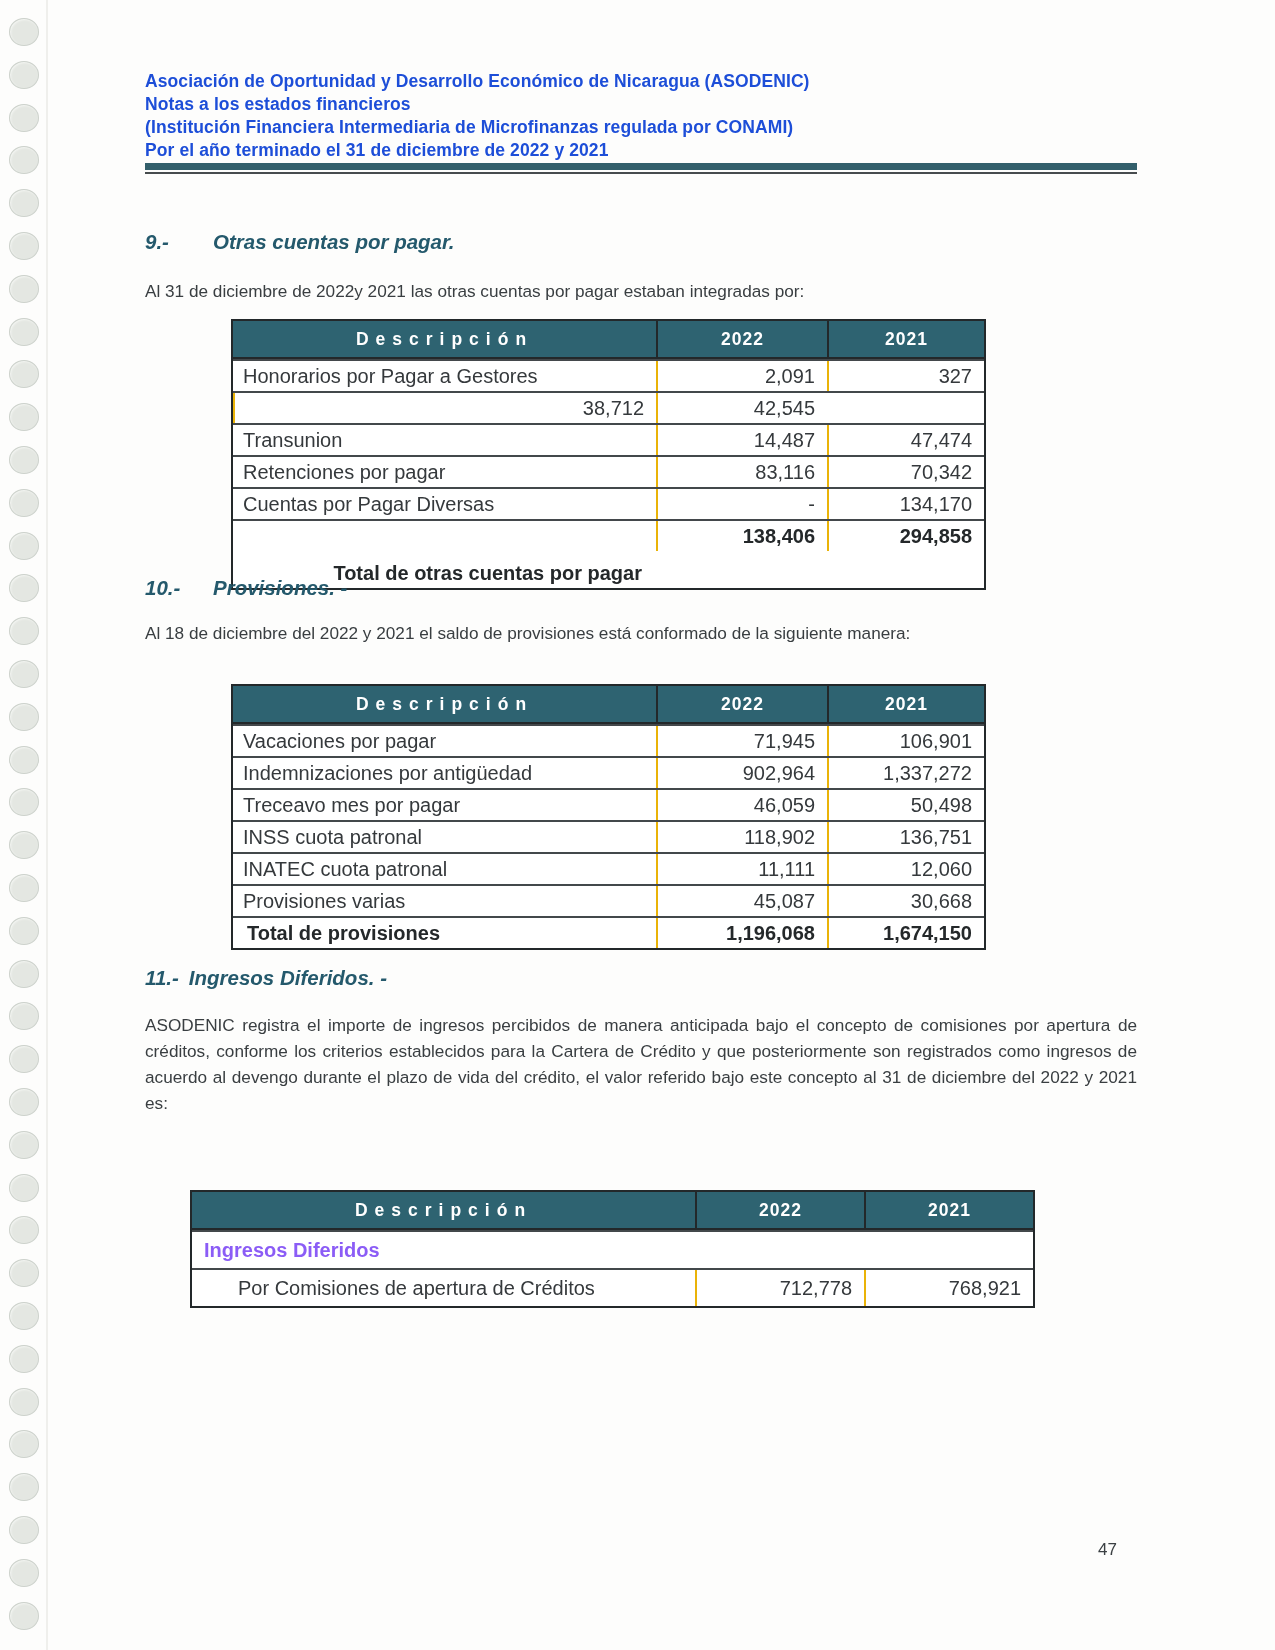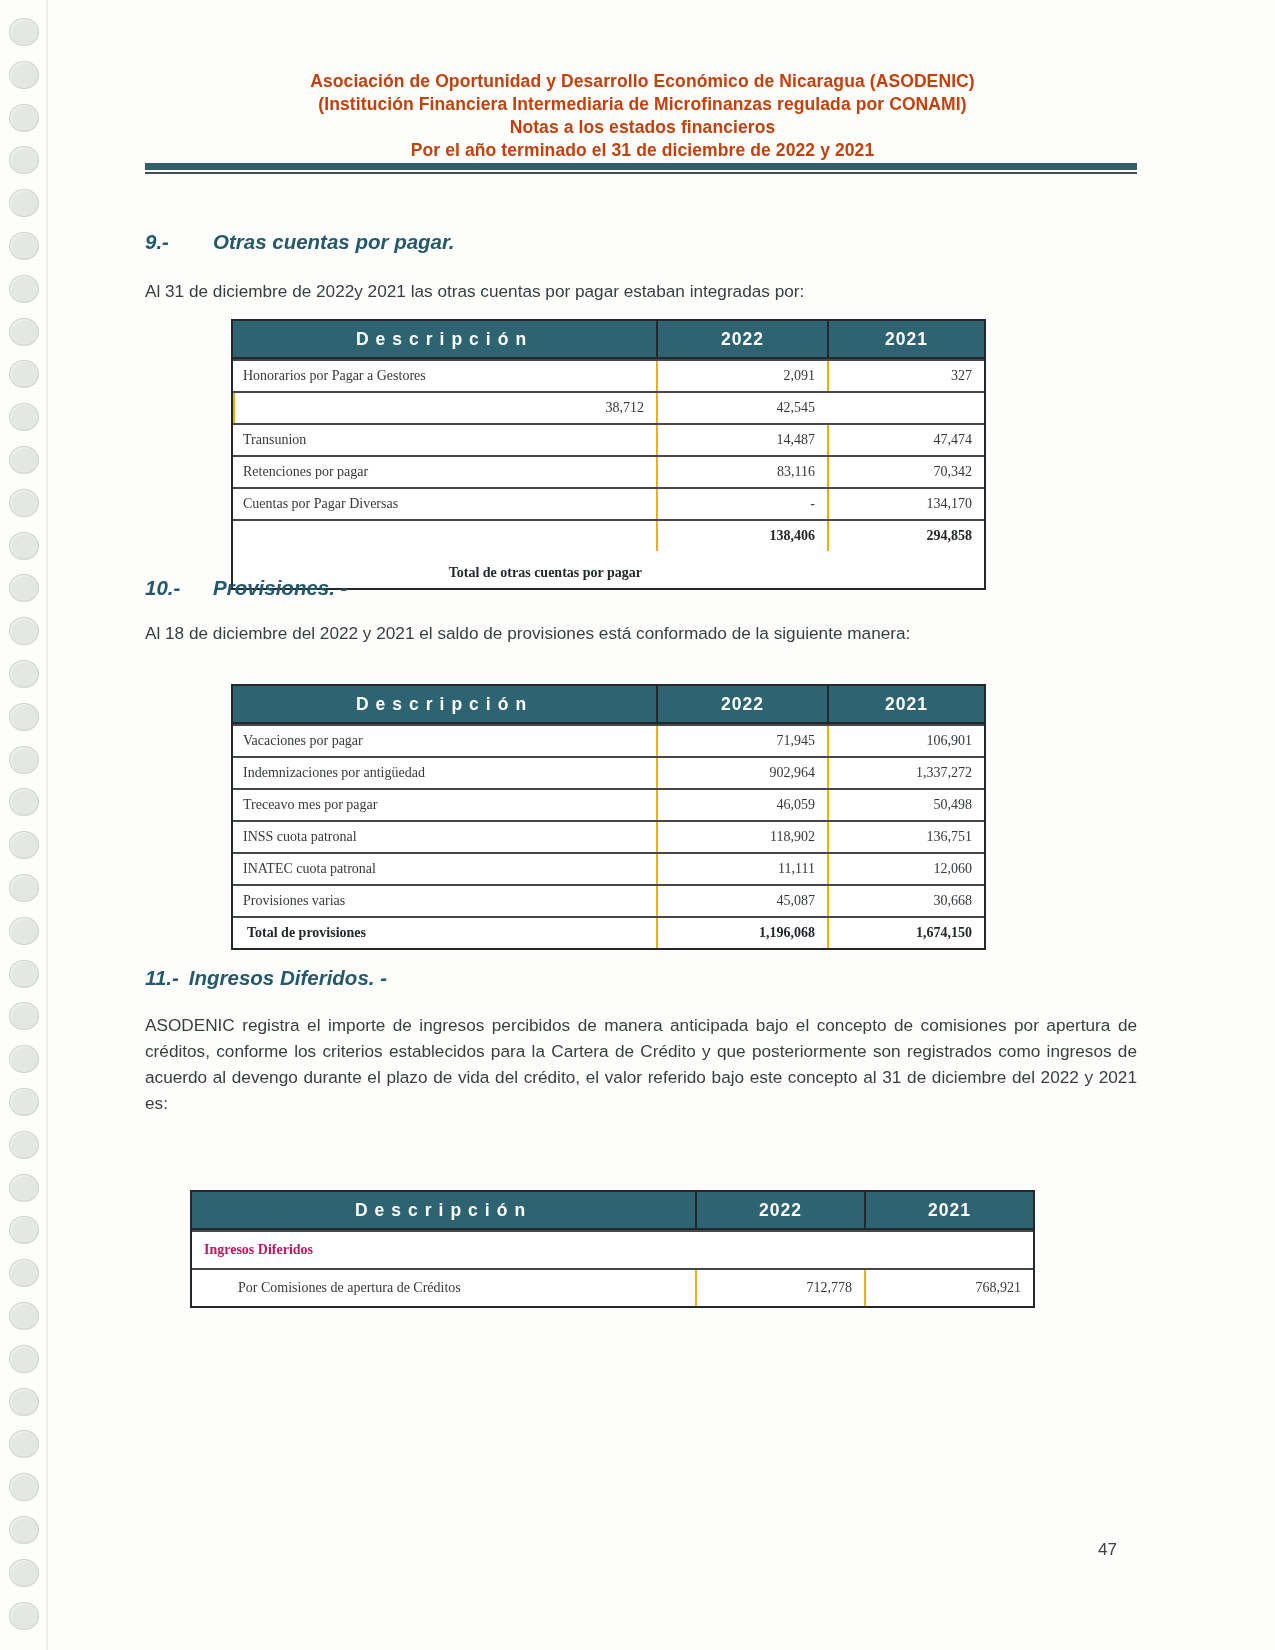--- a/index.html
+++ b/index.html
@@ -11,21 +11,21 @@
   .binding{position:absolute;left:0;top:0;width:60px;height:1650px;}
   .hole{
     position:absolute;left:9px;width:28px;height:26px;border-radius:50%;
     background:#e4e7e2;border:1px solid #cdd2cc;box-shadow:inset 1px 1px 2px #f4f6f3;
   }
   .edge-line{position:absolute;left:46px;top:0;width:2px;height:100%;background:#efefec;}
 
   
   .doc-header{position:absolute;left:145px;top:70px;width:995px;}
   .doc-header div{
-    font-weight:bold;font-size:17.5px;line-height:23px;color:#c2410c;letter-spacing:.1px;text-align:center;
+    font-weight:bold;font-size:17.5px;line-height:23px;color:#1d4ed8;letter-spacing:.1px;
   }
   .hrule{position:absolute;left:145px;top:163px;width:992px;}
   .hrule .thick{height:7px;background:#335f6b;}
   .hrule .thin{height:2px;background:#474c4e;margin-top:2px;}
 
   
   .sec-head{position:absolute;left:145px;color:#24596c;font-weight:bold;font-style:italic;font-size:20.5px;}
   .sec-head .num{display:inline-block;}
   .sec-head.wide-gap .num{width:68px;}
   .sec-head.small-gap .num{margin-right:10px;}
@@ -37,30 +37,30 @@
   .tbl{position:absolute;border:2.5px solid #23282a;background:#fff;}
   .thead{display:grid;background:#2e6371;color:#fff;border-bottom:2px solid #23282a;}
   .thead .hcell{
     display:flex;align-items:center;justify-content:center;
     font-weight:bold;font-size:17.5px;height:36px;
   }
   .thead .hcell.desc{letter-spacing:7px;}
   .thead .hcell.yr{letter-spacing:1px;}
   .trow{display:grid;border-top:2px solid #43484b;}
   .trow:first-of-type{border-top:none;}
-  .cell{font-size:14px;height:30px;line-height:30px;white-space:nowrap;overflow:hidden;font-family:Liberation Serif, serif;}
+  .cell{font-size:20px;height:30px;line-height:30px;white-space:nowrap;overflow:hidden;}
   .cell.desc{padding-left:10px;text-align:left;}
   .cell.num{text-align:right;padding-right:12px;border-left:2px solid #eab308;}
   .cols-a{grid-template-columns:423px 171px 157px;}
   .cols-b{grid-template-columns:503px 169px 169px;}
   .total .cell{font-weight:bold;color:#24282a;}
   .total-right .cell.desc{text-align:right;padding-right:14px;margin-top:37px;}
   .total-left .cell.desc{padding-left:14px;}
   .group-row{border-top:2px solid #43484b;}
-  .group-row .cell{font-weight:bold;color:#be185d;padding-left:12px;height:33px;line-height:33px;}
+  .group-row .cell{font-weight:bold;color:#8b5cf6;padding-left:12px;height:33px;line-height:33px;}
   .tbl3 .cell{height:36px;line-height:36px;}
   .tbl3 .indent{padding-left:46px;}
 
   .page-num{position:absolute;left:1098px;top:1540px;font-size:17px;color:#3b4043;}
 </style>
 </head>
 <body>
 
 <div class="page">
 
@@ -101,22 +101,22 @@
       <div class="hole" style="top: 1430.4px;"></div>
       <div class="hole" style="top: 1473.2px;"></div>
       <div class="hole" style="top: 1516px;"></div>
       <div class="hole" style="top: 1558.8px;"></div>
       <div class="hole" style="top: 1601.6px;"></div>
     </div>
   <div class="edge-line"></div>
 
   <div class="doc-header">
     <div>Asociación de Oportunidad y Desarrollo Económico de Nicaragua (ASODENIC)</div>
+    <div>Notas a los estados financieros</div>
     <div>(Institución Financiera Intermediaria de Microfinanzas regulada por CONAMI)</div>
-    <div>Notas a los estados financieros</div>
     <div>Por el año terminado el 31 de diciembre de 2022 y 2021</div>
   </div>
   <div class="hrule">
     <div class="thick"></div>
     <div class="thin"></div>
   </div>
 
   <div class="sec-head wide-gap" style="top:230px;">
     <span class="num">9.-</span><span>Otras cuentas por pagar.</span>
   </div>

